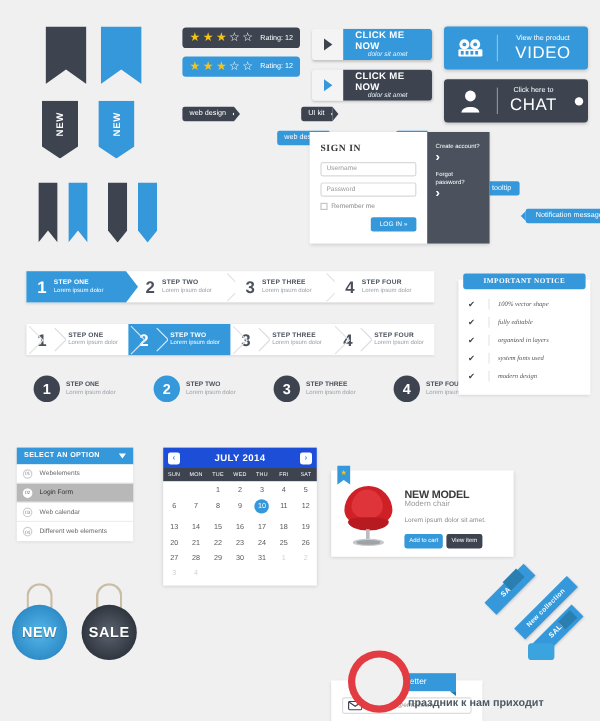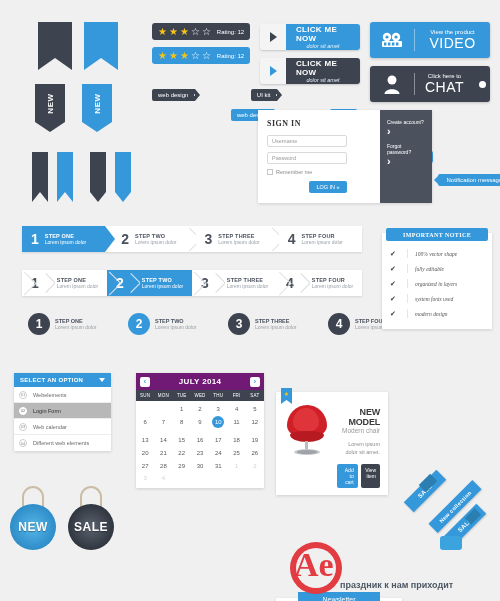--- a/index.html
+++ b/index.html
@@ -75,21 +75,21 @@
   
   .mbtn { display:flex; align-items:center; height:36px; border-radius:3px; overflow:hidden;
           box-shadow:0 1px 3px rgba(0,0,0,.2); }
   .mbtn .ic { width:44px; display:flex; align-items:center; justify-content:center; }
   .mbtn .sep { width:1px; height:22px; background:rgba(255,255,255,.4); }
   .mbtn .lbl { flex:1; display:flex; flex-direction:column; align-items:center; justify-content:center; }
   .mbtn .lsm { font-size:6px; color:#fff; }
   .mbtn .lbg { font-size:14px; color:#fff; letter-spacing:.5px; }
 
   
-  .signin { display:flex; background:#fff; box-shadow:0 1px 3px rgba(0,0,0,.14);gap:24px; }
+  .signin { display:flex; background:#fff; box-shadow:0 1px 3px rgba(0,0,0,.14); }
   .signin .left { width:98px; padding:9px 9px 10px 9px; }
   .signin h3 { font-size:8px; font-family:"Liberation Serif", serif; font-weight:bold; letter-spacing:.5px; color:#333; margin-bottom:7px;}
   .signin .fld {
     display:block; width:100%; height:12px; border:1px solid #d9d9d9; border-radius:2px;
     font-size:5.5px; color:#9a9a9a; padding:0 4px; margin-bottom:5px; background:#fff;
     line-height:11px;
   }
   .signin .rem { display:flex; align-items:center; gap:3px; font-size:5.5px; color:#8a8a8a; margin:4px 0 6px;}
   .signin .cb { width:6px; height:6px; border:1px solid #c6c6c6; background:#fff; }
   .signin .loginbtn {
@@ -181,21 +181,21 @@
   .cal .grid div.sel {
     position:relative; color:#fff;
   }
   .cal .grid div.sel span {
     display:inline-flex; width:12px;height:12px;border-radius:50%;
     align-items:center;justify-content:center;
     position:relative; top:-3px;
   }
 
   
-  .prod { width:112px; background:#fff; box-shadow:0 1px 3px rgba(0,0,0,.14); padding:7px 8px 7px 6px; display:flex; position:relative;text-align:right;}
+  .prod { width:152px; background:#fff; box-shadow:0 1px 3px rgba(0,0,0,.14); padding:7px 8px 7px 6px; display:flex; position:relative;}
   .prod .pin {
     position:absolute; left:5px; top:-4px; width:11px; height:16px;
   }
   .prod .imgcol { width:52px; position:relative; }
   .prod .info { flex:1; padding-left:3px; padding-top:8px;}
   .prod .h { font-size:9px; font-weight:bold; color:#3a3a3a; letter-spacing:-.2px;}
   .prod .sub { font-size:6.5px; color:#9a9a9a; margin-bottom:6px;}
   .prod .desc { font-size:5.5px; color:#8d8d8d; line-height:1.5; margin-bottom:7px;}
   .prod .btns { display:flex; gap:3px; }
   .prod .btns div { font-size:5px; color:#fff; padding:3px 4px; border-radius:2px; }
@@ -630,21 +630,21 @@
       <span class="l">Web calendar</span>
     </div>
     <div class="it" style="border-bottom:none;">
       <span class="n">04</span>
       <span class="l">Different web elements</span>
     </div>
   </div>
 
   
   <div class="cal abs" style="left:136px;top:373px;">
-    <div class="hd" style="background:#701a75;">
+    <div class="hd" style="background:#1d4ed8;">
       <span class="nav" style="color:#3498db;">‹</span>
       <span class="title">JULY 2014</span>
       <span class="nav" style="color:#3498db;">›</span>
     </div>
     <div class="dow">
       <div>SUN</div>
       <div>MON</div>
       <div>TUE</div>
       <div>WED</div>
       <div>THU</div>
@@ -754,18 +754,17 @@
   <div class="cribbon" style="left:402px;top:484px;width:46px;height:14px;background:#3498db;transform:rotate(-45deg);">SALE</div>
   <div class="cribbon" style="left:424px;top:500px;width:62px;height:13px;background:#3498db;transform:rotate(-45deg);font-size:5.5px;">New collection</div>
   <div class="cribbon" style="left:442px;top:518px;width:46px;height:14px;background:#3498db;transform:rotate(-45deg);">SALE</div>
   <div class="abs" style="left:420px;top:478px;width:16px;height:10px;background:#2a7fb0;transform:rotate(-45deg);"></div>
   <div class="abs" style="left:466px;top:512px;width:14px;height:9px;background:#2a7fb0;transform:rotate(-45deg);"></div>
 
   
   <div class="wm">
     <div class="ring"></div>
     <div class="ring2"></div>
-    <div class="ae">Ae</div>
     <div class="cloud"></div>
     <div class="tag2">праздник к нам приходит</div>
   </div>
 
 </div>
 
 </body></html>

